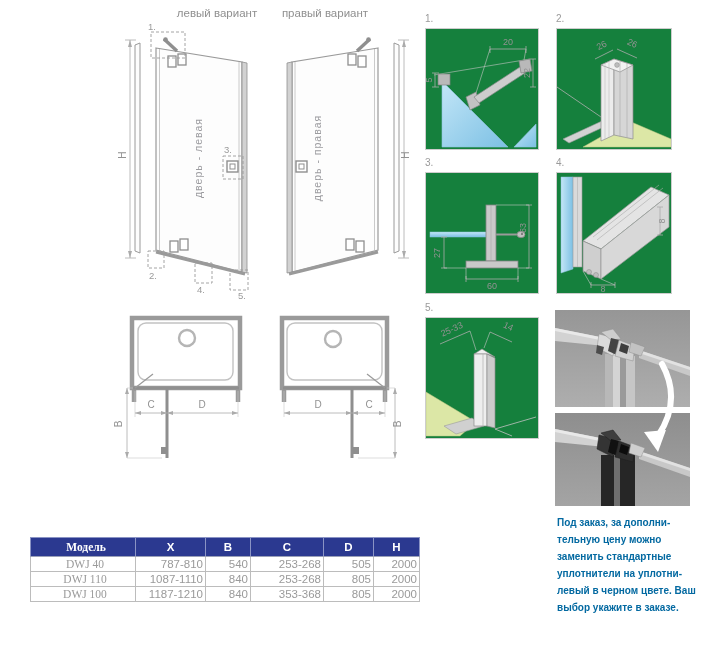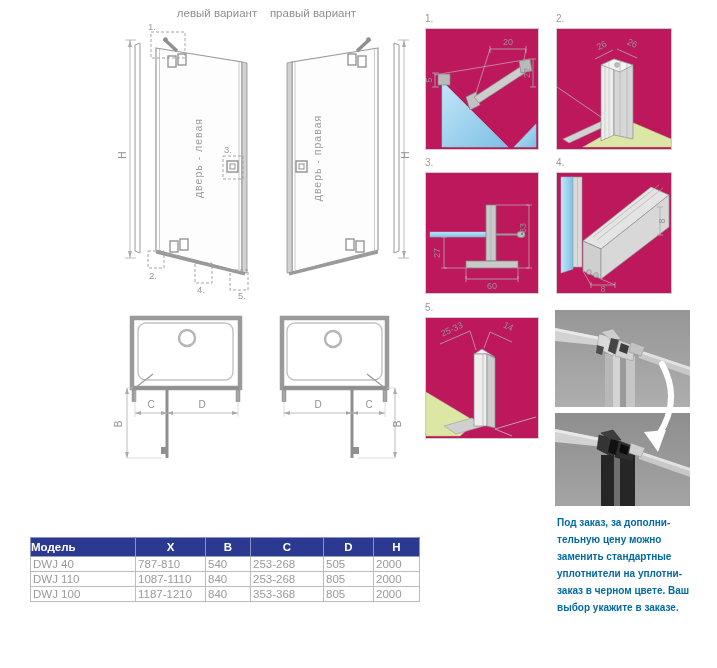--- a/index.html
+++ b/index.html
@@ -2,50 +2,50 @@
 <html><head>
 <meta charset="utf-8">
 <style>
   html,body{margin:0;padding:0;background:#fff;}
   #canvas{
     position:relative;width:717px;height:668px;background:#ffffff;
     font-family:"Liberation Sans",sans-serif;overflow:hidden;
   }
   .abs{position:absolute;}
   .variant-title{font-size:11.5px;color:#8f8f8f;text-align:center;}
-  .detail-box{position:absolute;border:1px solid #cdcdcd;background:#be185d;}
+  .detail-box{position:absolute;border:1px solid #cdcdcd;background:#15803d;}
   .detail-num{position:absolute;font-size:10px;color:#9a9a9a;}
   svg text{font-family:"Liberation Sans",sans-serif;}
   .dimtxt{font-size:9px;fill:#929292;}
   .dimtxt2{font-size:10px;fill:#929292;}
   .doortxt{font-size:10.5px;fill:#9c9ca0;letter-spacing:1px;}
   .callout{fill:none;stroke:#9a9a9a;stroke-width:0.9;stroke-dasharray:3,2;}
   .callout-n{font-size:9.5px;fill:#9a9a9a;}
   .dim{stroke:#ababab;stroke-width:0.8;}
   .ext{stroke:#c6c6c6;stroke-width:0.6;}
   .struct{stroke:#9a9a9a;fill:#fdfdfd;}
   
   .note{font-size:10px;line-height:17px;color:#0369a1;font-weight:bold;}
   
   table.spec{border-collapse:collapse;table-layout:fixed;width:389px;font-size:11.5px;}
   table.spec th{background:#2b3990;color:#ffffff;font-weight:bold;height:18px;
     border:1px solid #8a93c4;border-bottom:1px solid #9aa0b8;padding:0;}
-  table.spec td{color:#9a9a9a;height:14px;border:1px solid #bcbcbc;padding:0 2px;text-align:left;}
-  table.spec th.c0,table.spec td.c0{text-align:left;}
+  table.spec td{color:#9a9a9a;height:14px;border:1px solid #bcbcbc;padding:0 2px;text-align:right;}
+  table.spec th.c0,table.spec td.c0{text-align:center;padding-left:6px;font-family:Liberation Serif, serif;}
   table.spec{border:1px solid #a8a8a8;}
   
   .photo{position:absolute;overflow:hidden;}
 </style>
 </head>
 <body>
 
 <div id="canvas">
 
   <div class="abs variant-title" style="left:158px;top:7px;width:118px;">левый вариант</div>
-  <div class="abs variant-title" style="left:256px;top:7px;width:114px;">правый вариант</div>
+  <div class="abs variant-title" style="left:268px;top:7px;width:114px;">правый вариант</div>
 
   <svg class="abs" style="left:0;top:0;" width="420" height="302" viewBox="0 0 420 302">
     <defs>
       <g id="doorStruct">
 
         <line x1="130" y1="40" x2="130" y2="258" class="dim"></line>
         <line x1="125" y1="40" x2="136" y2="40" class="dim"></line>
         <line x1="125" y1="258" x2="136" y2="258" class="dim"></line>
         <polygon points="128,47 130,40 132,47" fill="#ababab"></polygon>
         <polygon points="128,251 130,258 132,251" fill="#ababab"></polygon>
@@ -349,21 +349,21 @@
   <svg class="abs" style="left:630px;top:360px;" width="70" height="100" viewBox="0 0 70 100">
     <path d="M 32 4 Q 52 40 28 76" fill="none" stroke="#ffffff" stroke-width="6" stroke-linecap="round"></path>
     <polygon points="14,72 36,70 28,92" fill="#ffffff"></polygon>
   </svg>
 
   <div class="abs note" style="left:557px;top:514px;width:145px;">
     <div>Под заказ, за дополни-</div>
     <div>тельную цену можно</div>
     <div>заменить стандартные</div>
     <div>уплотнители на уплотни-</div>
-    <div>заказ в черном цвете. Ваш</div>
+    <div>левый в черном цвете. Ваш</div>
     <div>выбор укажите в заказе.</div>
   </div>
 
   <div class="abs" style="left:30px;top:537px;">
     <table class="spec">
       <colgroup>
         <col style="width:105px">
           <col style="width:70px">
           <col style="width:45px">
         <col style="width:73px">

